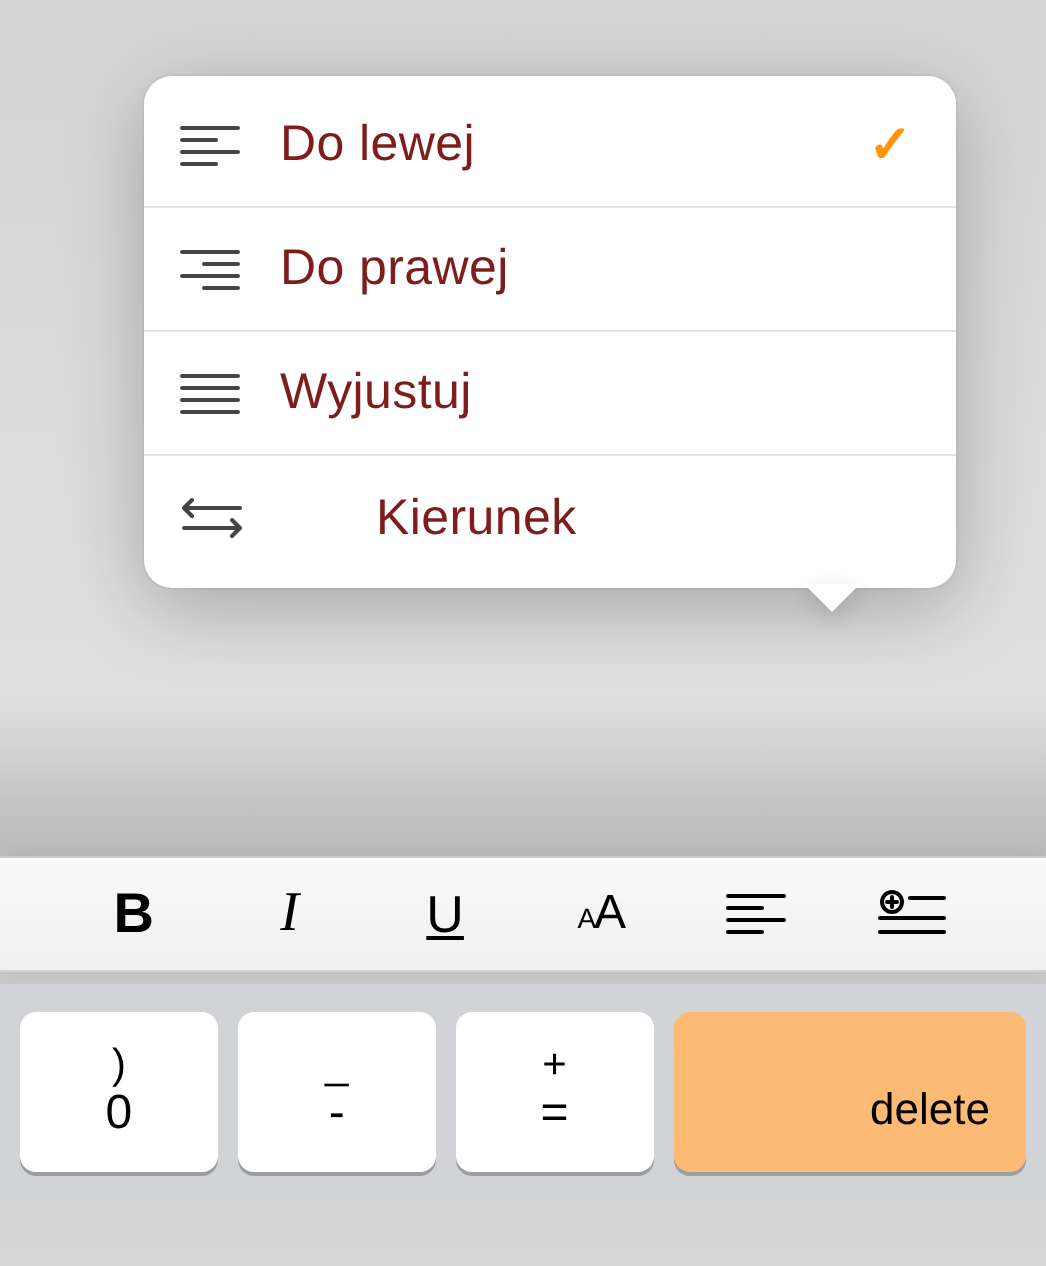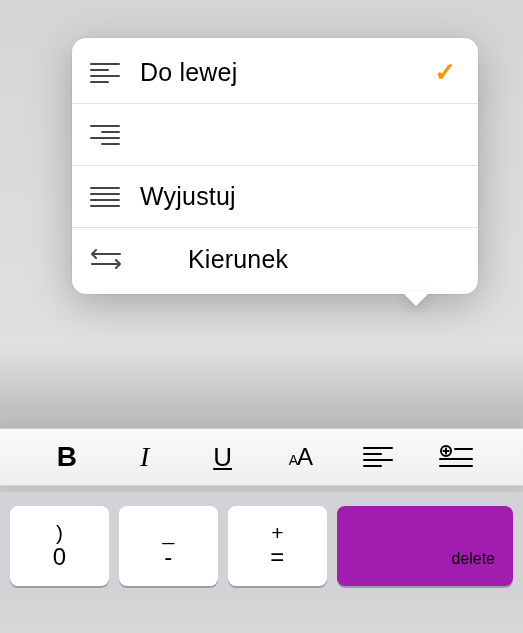--- a/index.html
+++ b/index.html
@@ -51,21 +51,21 @@
     .menu-item:last-child { border-bottom: none; gap: 48px; }
     .menu-icon {
       width: 50px;
       display: flex;
       justify-content: flex-start;
       color: #444;
     }
     .menu-label {
       flex: 1;
       font-size: 25px;
-      color: #000000;
+      color: #7f1d1d;
       letter-spacing: 0.2px;
     }
     .check {
       color: #ff9500;
       font-size: 26px;
       font-weight: bold;
     }
 
     .toolbar {
       position: absolute;
@@ -109,25 +109,25 @@
       font-size: 24px;
       color: #000;
       cursor: pointer;
       position: relative;
     }
     .key .upper { font-size: 21px; line-height: 1.1; }
     .key .lower { font-size: 24px; line-height: 1.1; }
     .key-wide { flex: 1; }
     .key-delete {
       flex: 1.6;
-      background: #a21caf;
+      background: #fdba74;
       align-items: flex-end;
       justify-content: flex-end;
       padding: 0 18px 18px 0;
-      font-size: 16px;
+      font-size: 22px;
     }
     
     svg { display: block; }
   </style>
 </head>
 <body>
 
 <div class="backdrop"></div>
 
 <div class="popover">
@@ -149,20 +149,21 @@
     <span class="menu-icon">
       <svg width="30" height="22" viewBox="0 0 30 22">
           <g stroke="#444" stroke-width="2" stroke-linecap="round">
             <line x1="1" y1="2" x2="29" y2="2"></line>
             <line x1="12" y1="8" x2="29" y2="8"></line>
             <line x1="1" y1="14" x2="29" y2="14"></line>
             <line x1="12" y1="20" x2="29" y2="20"></line>
           </g>
         </svg>
     </span>
+    <span class="menu-label">Do prawej</span>
   </div>
   <div class="menu-item">
     <span class="menu-icon">
       <svg width="30" height="22" viewBox="0 0 30 22">
           <g stroke="#444" stroke-width="2" stroke-linecap="round">
             <line x1="1" y1="2" x2="29" y2="2"></line>
             <line x1="1" y1="8" x2="29" y2="8"></line>
             <line x1="1" y1="14" x2="29" y2="14"></line>
             <line x1="1" y1="20" x2="29" y2="20"></line>
           </g>

